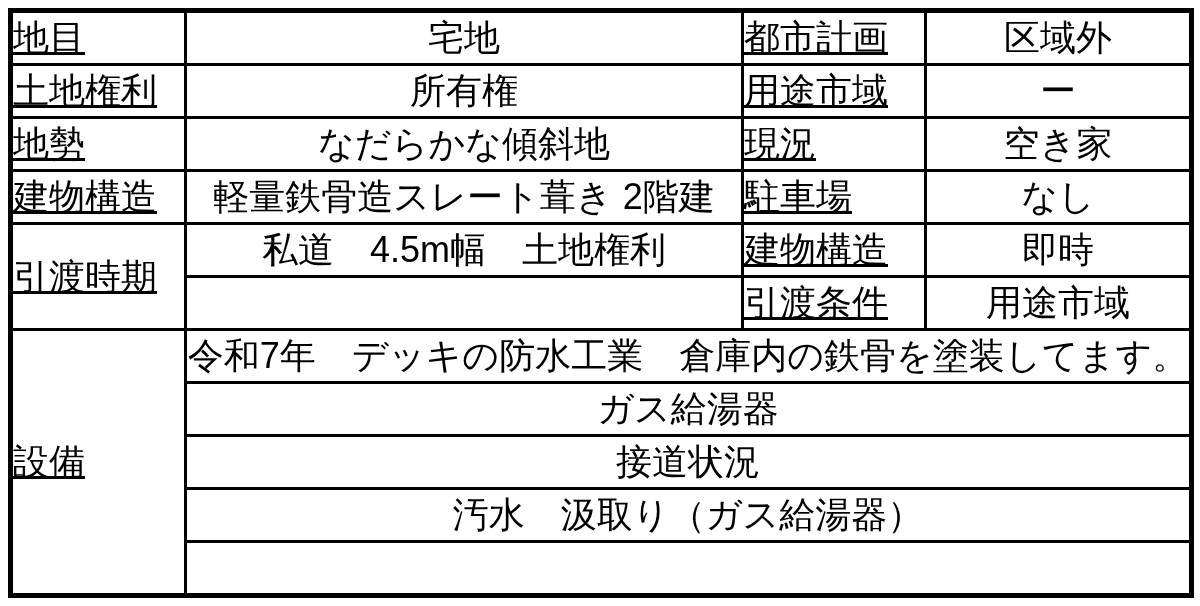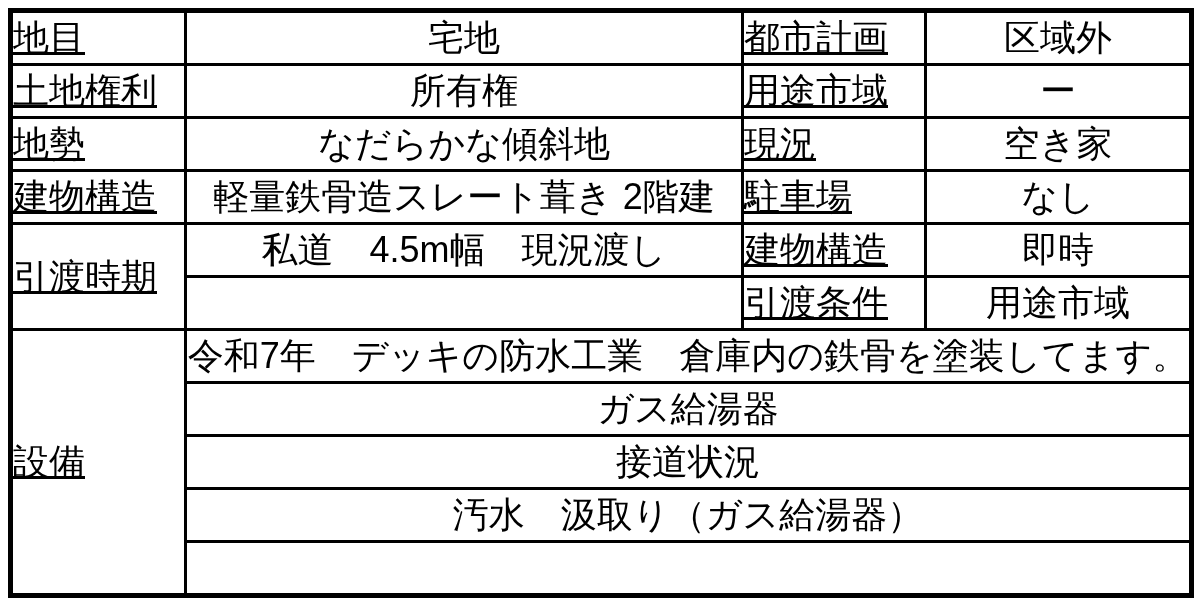--- a/index.html
+++ b/index.html
@@ -82,21 +82,21 @@
 
   <tr>
     <td class="label-cell">建物構造</td>
     <td class="value-cell">軽量鉄骨造スレート葺き 2階建</td>
     <td class="label-cell">駐車場</td>
     <td class="value-cell">なし</td>
   </tr>
 
   <tr>
     <td class="label-cell" rowspan="2">引渡時期</td>
-    <td class="value-cell">私道　4.5m幅　現況渡し</td>
+    <td class="value-cell">私道　4.5m幅　土地権利</td>
     <td class="label-cell">建物構造</td>
     <td class="value-cell">即時</td>
   </tr>
 
   <tr>
     <td class="value-cell"></td>
     <td class="label-cell">引渡条件</td>
     <td class="value-cell">用途市域</td>
   </tr>
 

